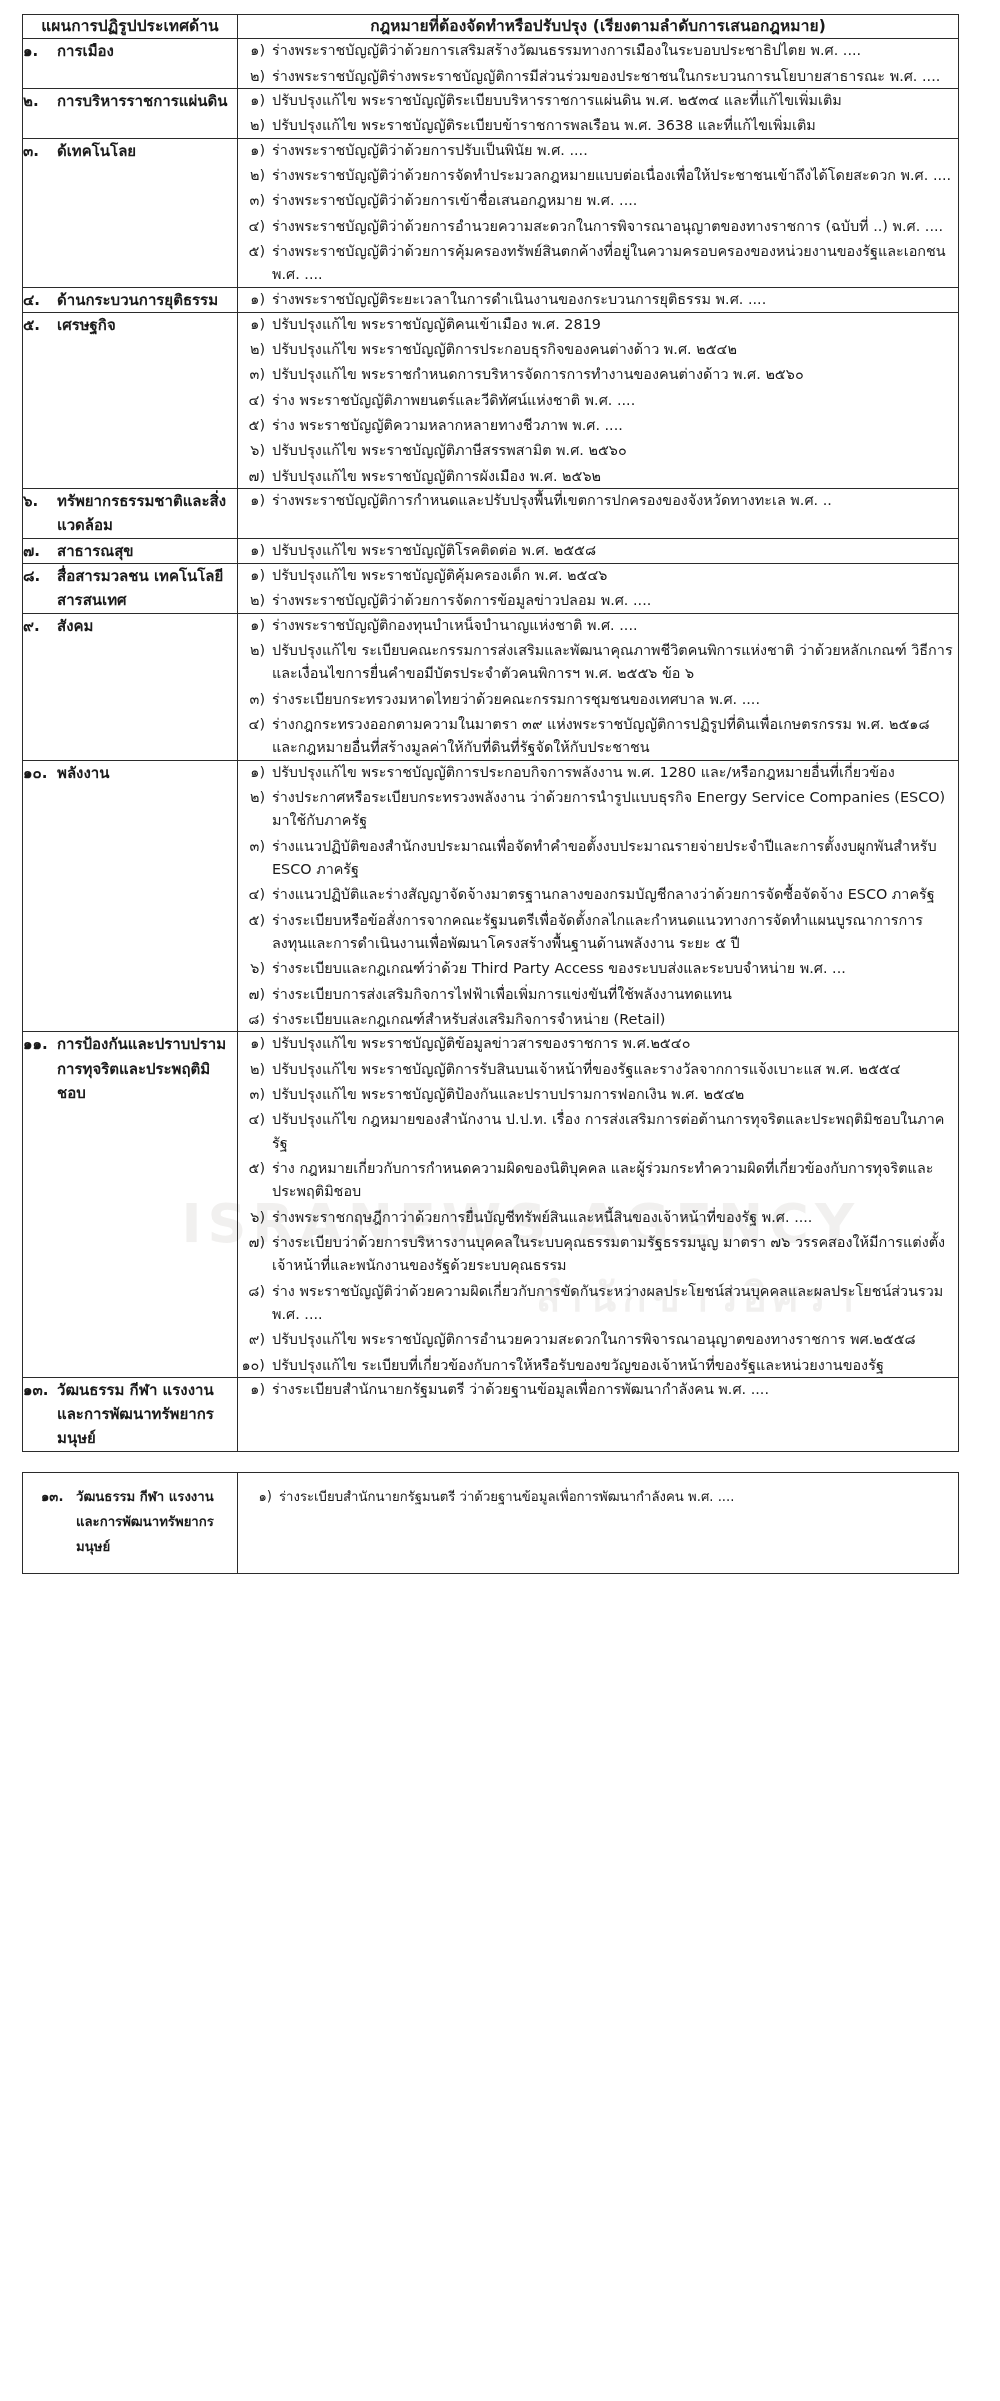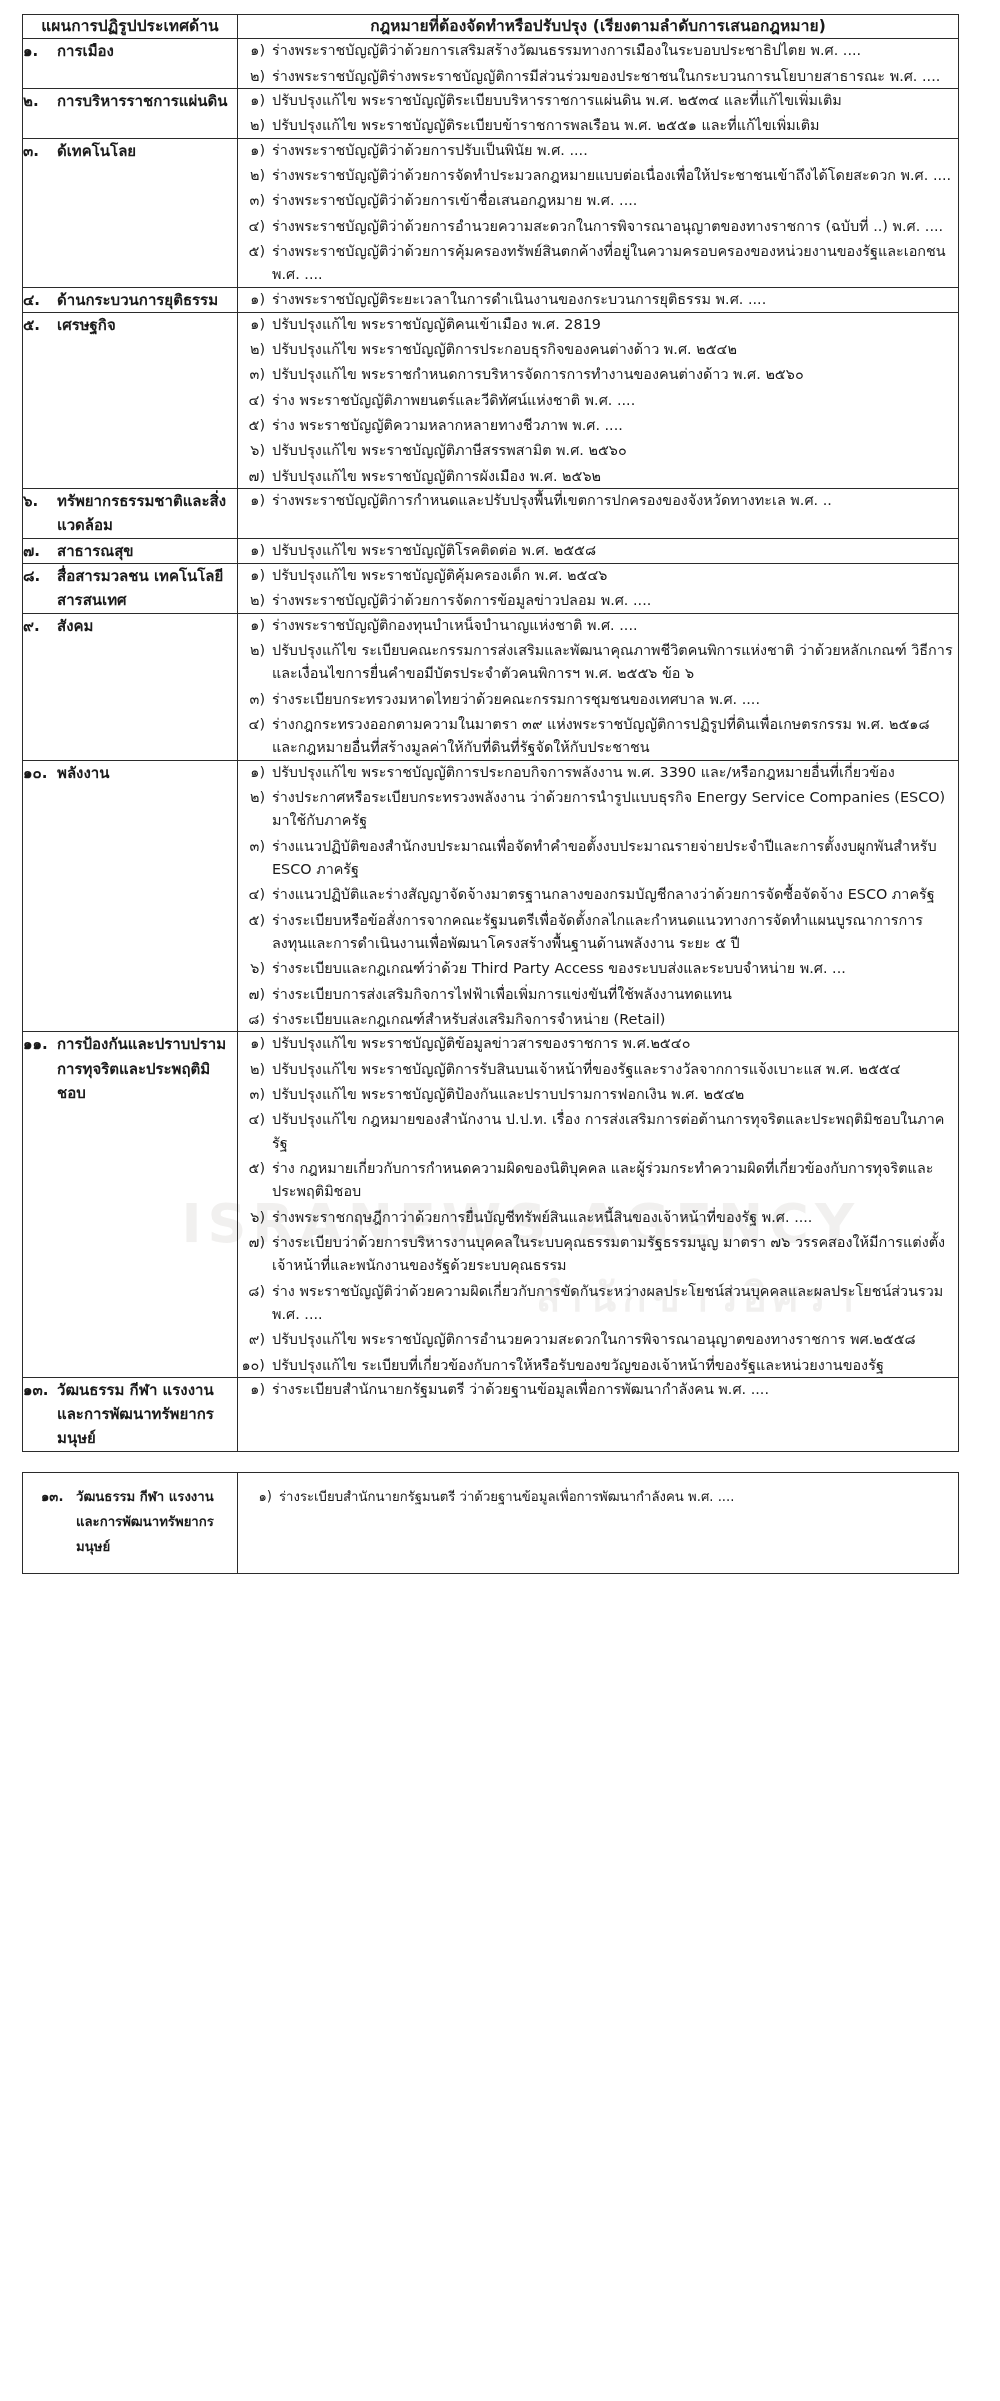--- a/index.html
+++ b/index.html
@@ -193,21 +193,21 @@
             </div>
           </td>
           <td class="laws">
             <ul class="lawlist">
               <li>
                 <span class="law-num">๑)</span>
                 <span class="law-text">ปรับปรุงแก้ไข พระราชบัญญัติระเบียบบริหารราชการแผ่นดิน พ.ศ. ๒๕๓๔ และที่แก้ไขเพิ่มเติม</span>
               </li>
               <li>
                 <span class="law-num">๒)</span>
-                <span class="law-text">ปรับปรุงแก้ไข พระราชบัญญัติระเบียบข้าราชการพลเรือน พ.ศ. ๒๕๕๑ และที่แก้ไขเพิ่มเติม</span>
+                <span class="law-text">ปรับปรุงแก้ไข พระราชบัญญัติระเบียบข้าราชการพลเรือน พ.ศ. 3638 และที่แก้ไขเพิ่มเติม</span>
               </li>
             </ul>
           </td>
         </tr>
         <tr>
           <td class="area">
             <div class="area-inner">
               <span class="area-num">๓.</span>
               <span class="area-label">ด้เทคโนโลย</span>
             </div>
@@ -377,21 +377,21 @@
           <td class="area">
             <div class="area-inner">
               <span class="area-num">๑๐.</span>
               <span class="area-label">พลังงาน</span>
             </div>
           </td>
           <td class="laws">
             <ul class="lawlist">
               <li>
                 <span class="law-num">๑)</span>
-                <span class="law-text">ปรับปรุงแก้ไข พระราชบัญญัติการประกอบกิจการพลังงาน พ.ศ. 3390 และ/หรือกฎหมายอื่นที่เกี่ยวข้อง</span>
+                <span class="law-text">ปรับปรุงแก้ไข พระราชบัญญัติการประกอบกิจการพลังงาน พ.ศ. 1280 และ/หรือกฎหมายอื่นที่เกี่ยวข้อง</span>
               </li>
               <li>
                 <span class="law-num">๒)</span>
                 <span class="law-text">ร่างประกาศหรือระเบียบกระทรวงพลังงาน ว่าด้วยการนำรูปแบบธุรกิจ Energy Service Companies (ESCO) มาใช้กับภาครัฐ</span>
               </li>
               <li>
                 <span class="law-num">๓)</span>
                 <span class="law-text">ร่างแนวปฏิบัติของสำนักงบประมาณเพื่อจัดทำคำขอตั้งงบประมาณรายจ่ายประจำปีและการตั้งงบผูกพันสำหรับ ESCO ภาครัฐ</span>
               </li>
               <li>

